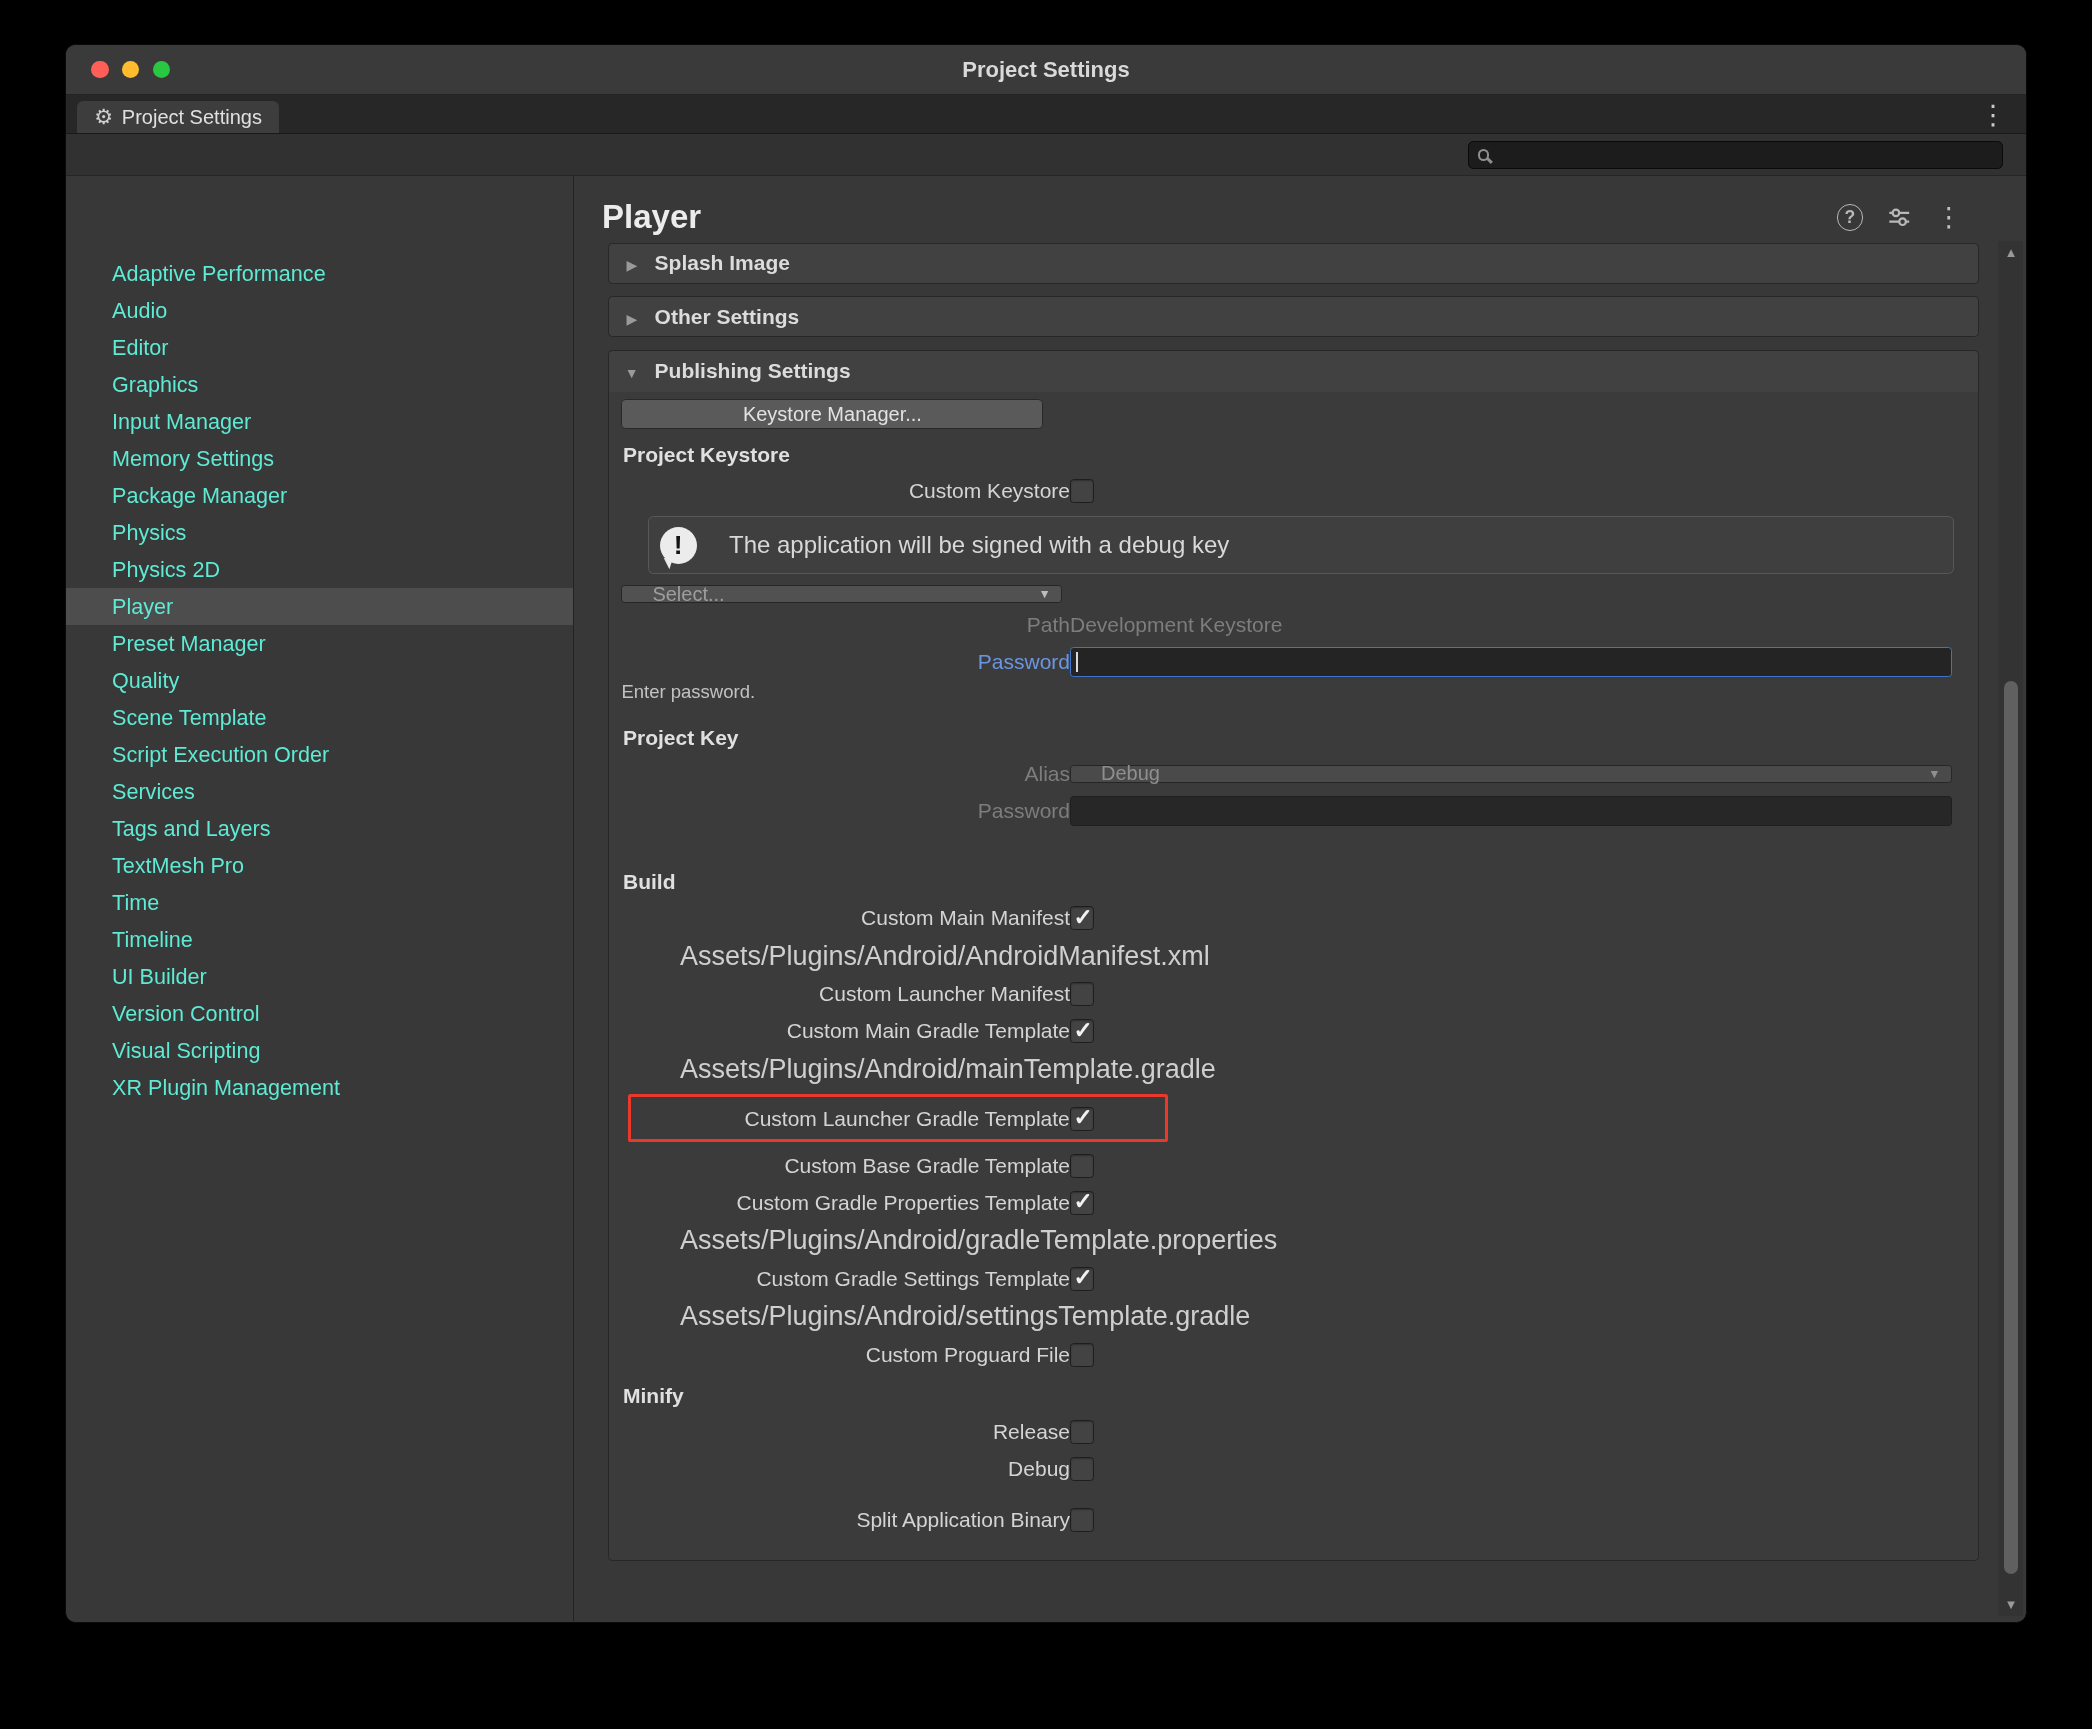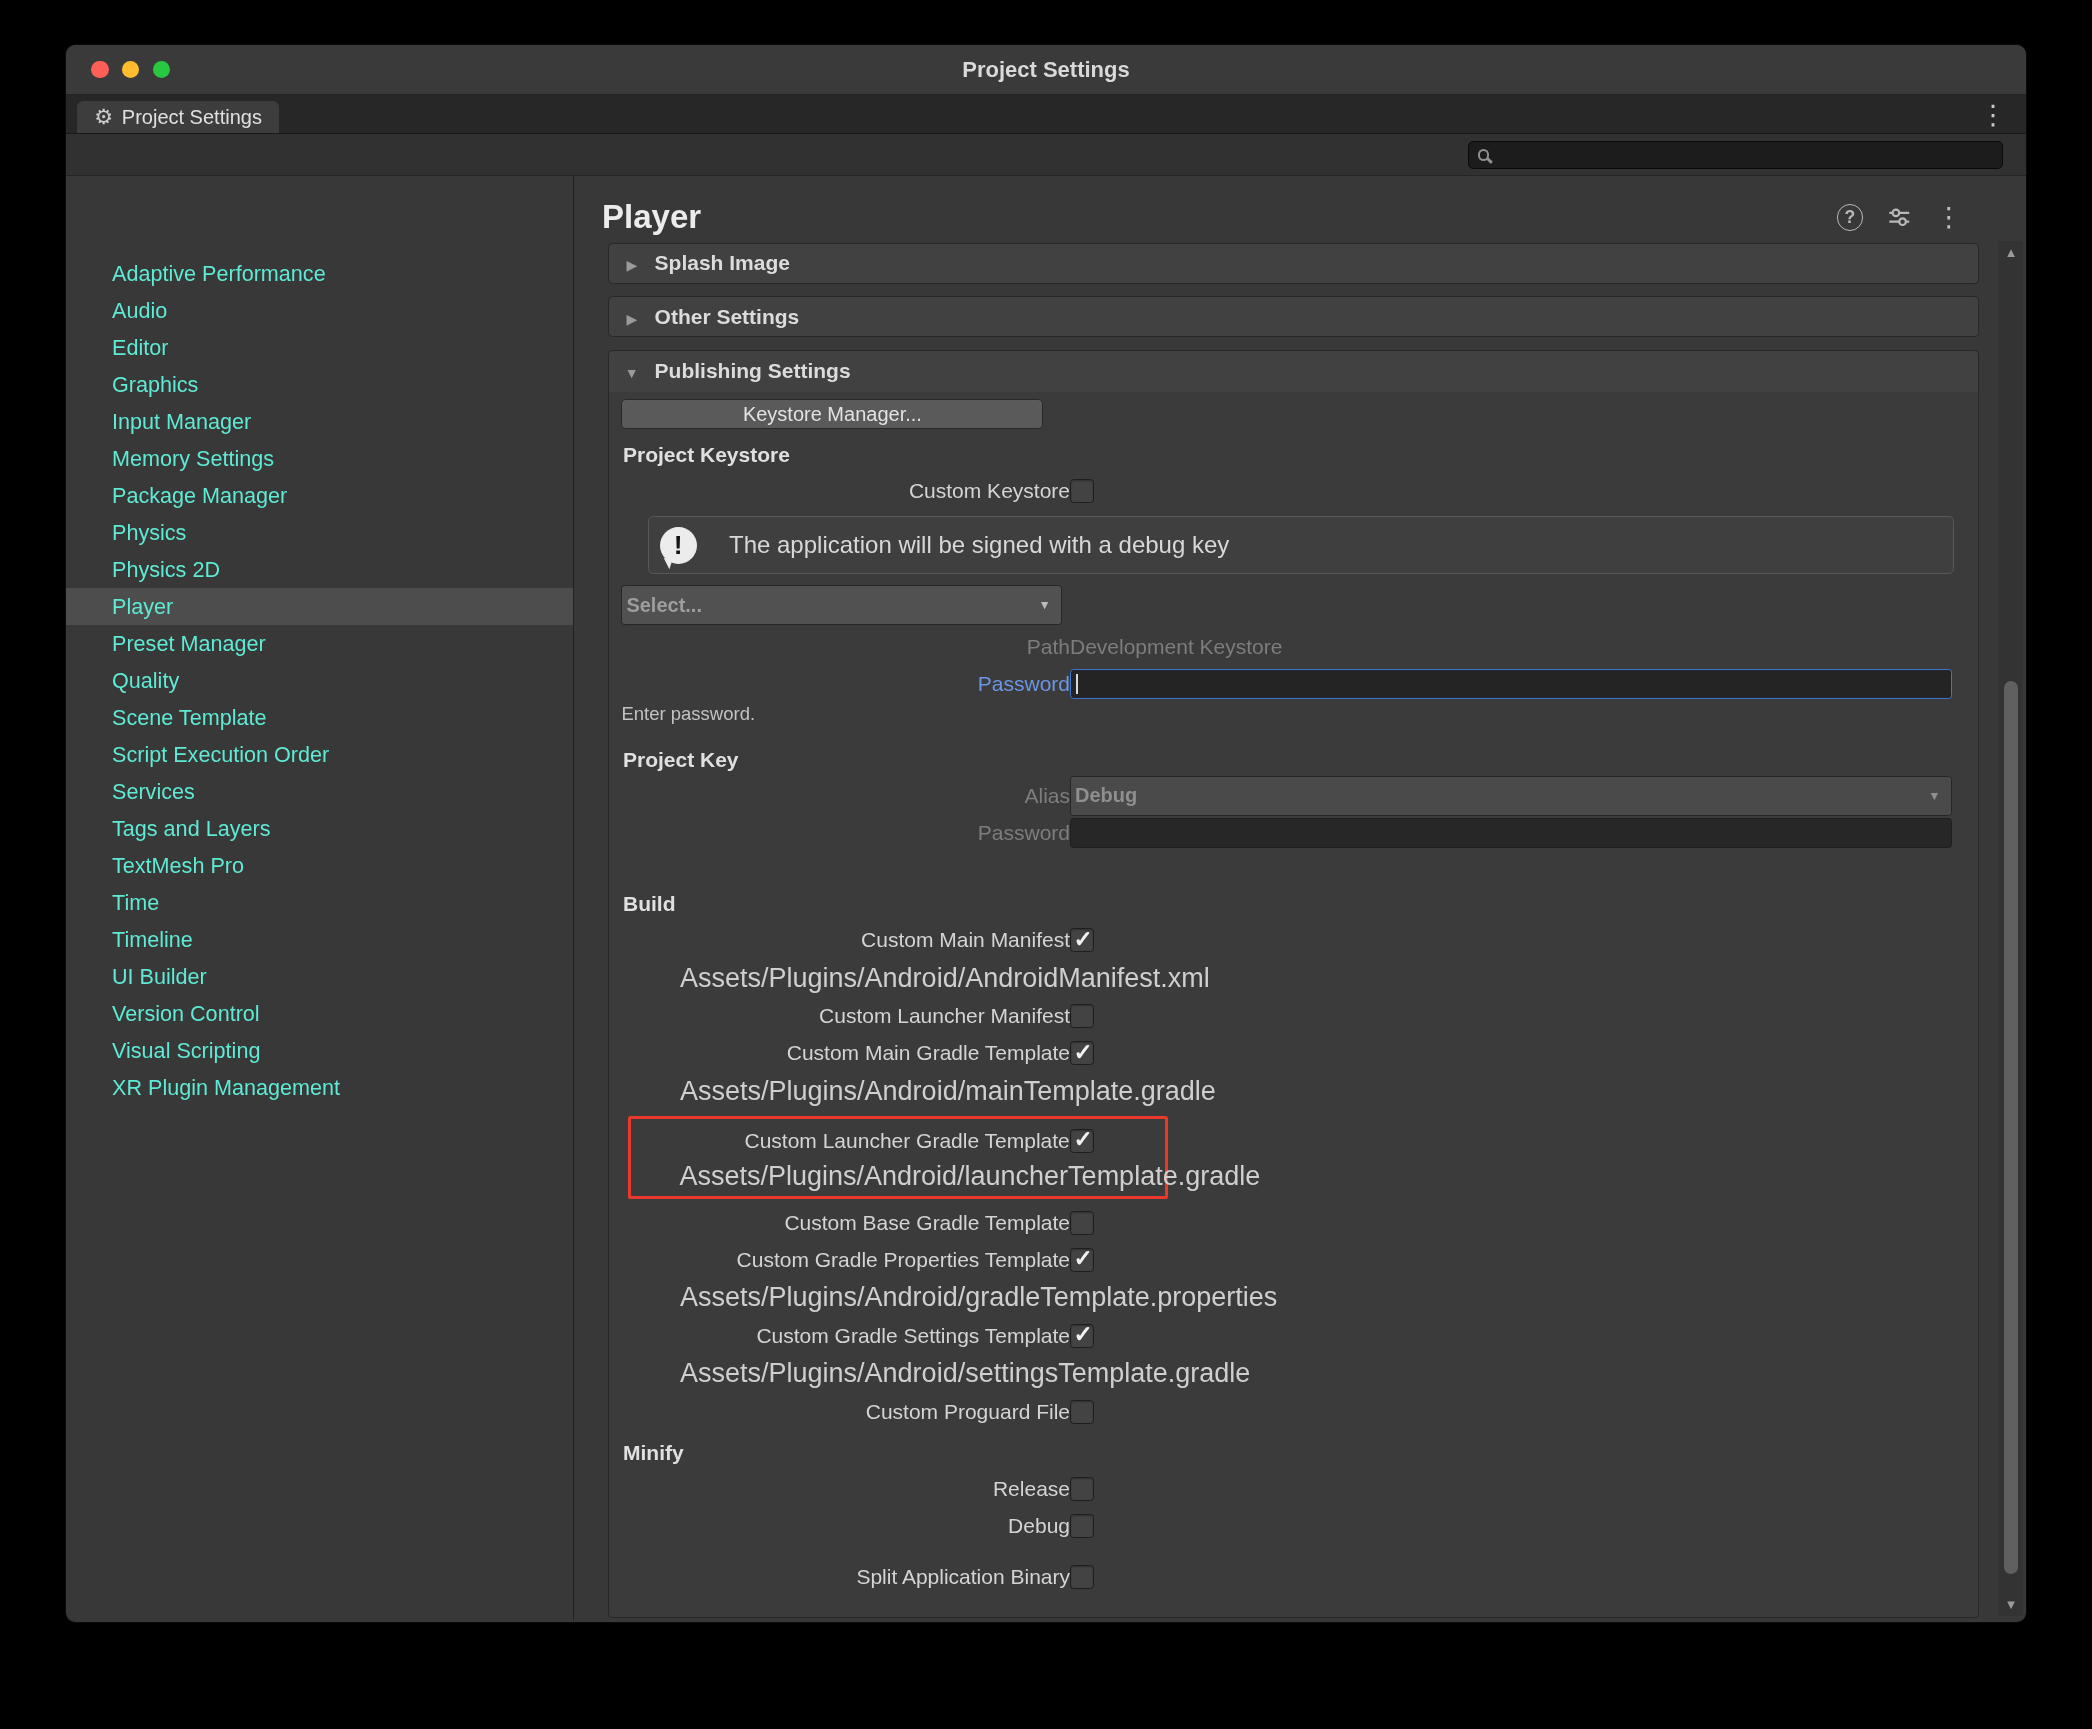--- a/index.html
+++ b/index.html
@@ -83,23 +83,23 @@
   .infobox { margin:7px 0 10.6px 39px; width:1306px; height:58px; background:#3f3f3f; border:0.9px solid #585858;
              border-radius:5.3px; display:flex; align-items:center; gap:19.4px; padding:0 10.6px; }
   .infoicon { width:37px; height:37px; border-radius:50%; background:#ececec; color:#141414;
               font-size:26.5px; font-weight:bold; display:flex; align-items:center; justify-content:center;
               position:relative; flex:0 0 37px; }
   .infoicon::after { content:""; position:absolute; left:2.6px; bottom:-4.4px;
                      border-left:9.7px solid transparent; border-top:9.7px solid #ececec; transform:rotate(18deg); }
   .infotext { font-size:24px; color:#d8d8d8;margin-left:13px; }
 
   .selectrow { margin:3.5px 0 3.5px 12.4px; }
-  .dropdown { position:relative; width:441px; height:40px; background:#515151; border:0.9px solid #262626;
-              border-radius:3.5px; display:flex; align-items:center; padding:0 4px;
-              font-size:20px; color:#9e9e9e;font-weight:bold; }
+  .dropdown { position:relative; width:441px; height:18px; background:#515151; border:0.9px solid #262626;
+              border-radius:3.5px; display:flex; align-items:center; padding:0 30px;
+              font-size:20px; color:#9e9e9e; }
   .dropdown .caret { position:absolute; right:10.6px; top:0; height:100%; display:flex; align-items:center; }
   .dropdown .caret::before { content:"\25BC"; font-size:12.4px; color:#bdbdbd; }
   .dropdown.wide { width:882px; background:#4a4a4a; color:#8f8f8f; }
   .dropdown.wide .caret::before { color:#8f8f8f; }
 
   .textfield { width:882px; height:30px; background:#2b2b2b; border:0.9px solid #1f1f1f; border-radius:3.5px;
                display:flex; align-items:center; }
   .textfield.focused { border:1.8px solid #3e74c9; background:#242424; }
   .caretbar { width:1.8px; height:20px; background:#dadada; margin-left:5.3px; }
   .textfield.disabled { background:#272727; }
@@ -279,21 +279,20 @@
               <span class="lbl">Custom Main Gradle Template</span>
               <span class="checkbox checked"></span>
             </div>
             <div class="ppath">Assets/Plugins/Android/mainTemplate.gradle</div>
 
             <div class="redbox">
               <div class="prow">
                 <span class="lbl">Custom Launcher Gradle Template</span>
                 <span class="checkbox checked"></span>
               </div>
-              <div class="ppath">Assets/Plugins/Android/launcherTemplate.gradle</div>
             </div>
 
             <div class="prow">
               <span class="lbl">Custom Base Gradle Template</span>
               <span class="checkbox"></span>
             </div>
 
             <div class="prow">
               <span class="lbl">Custom Gradle Properties Template</span>
               <span class="checkbox checked"></span>

